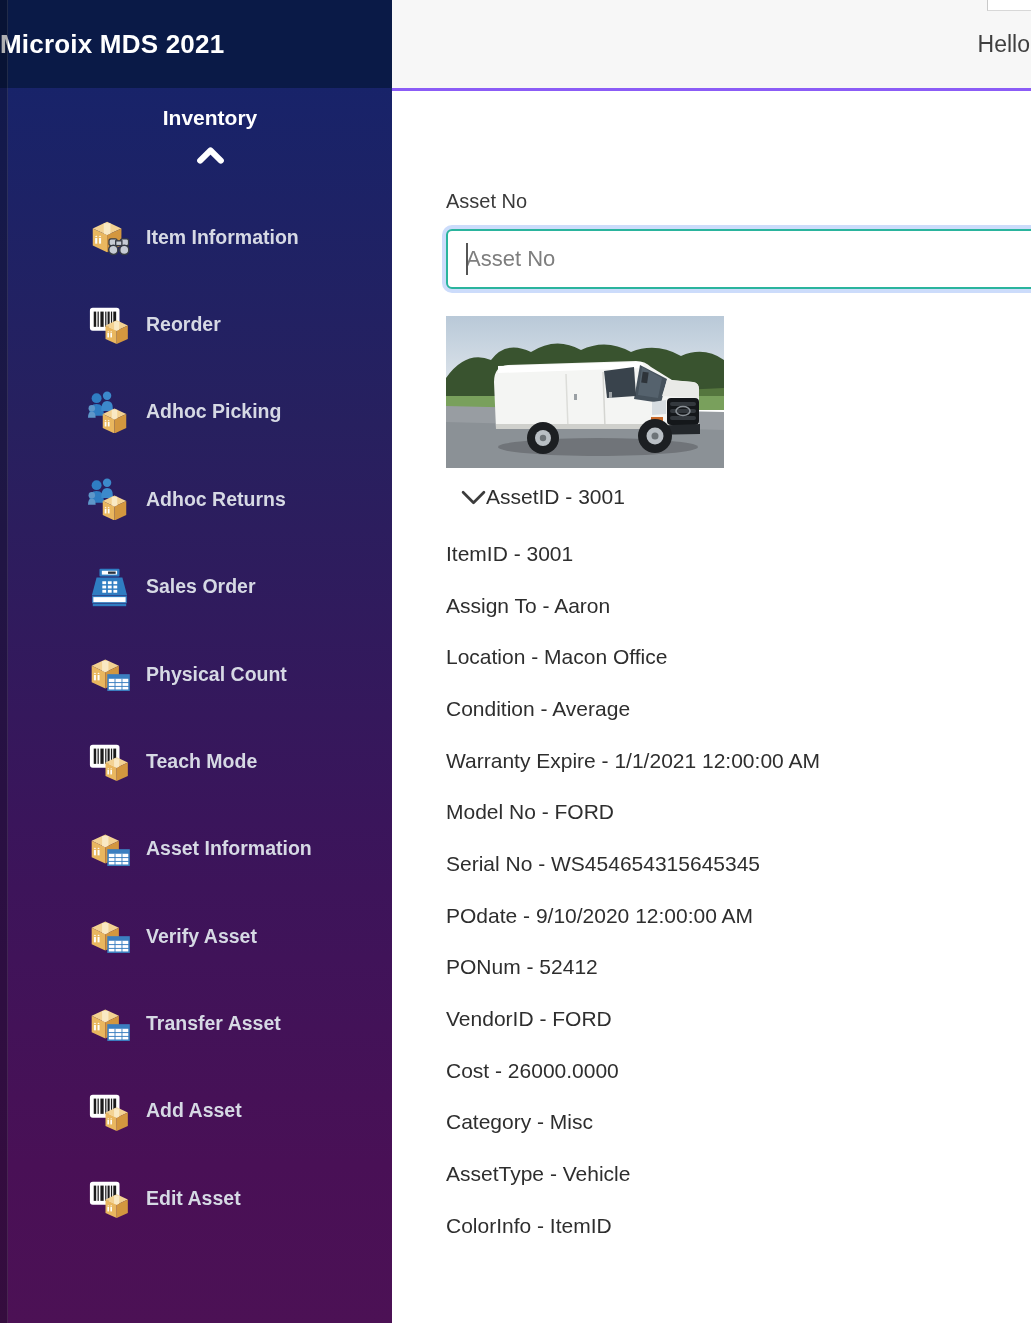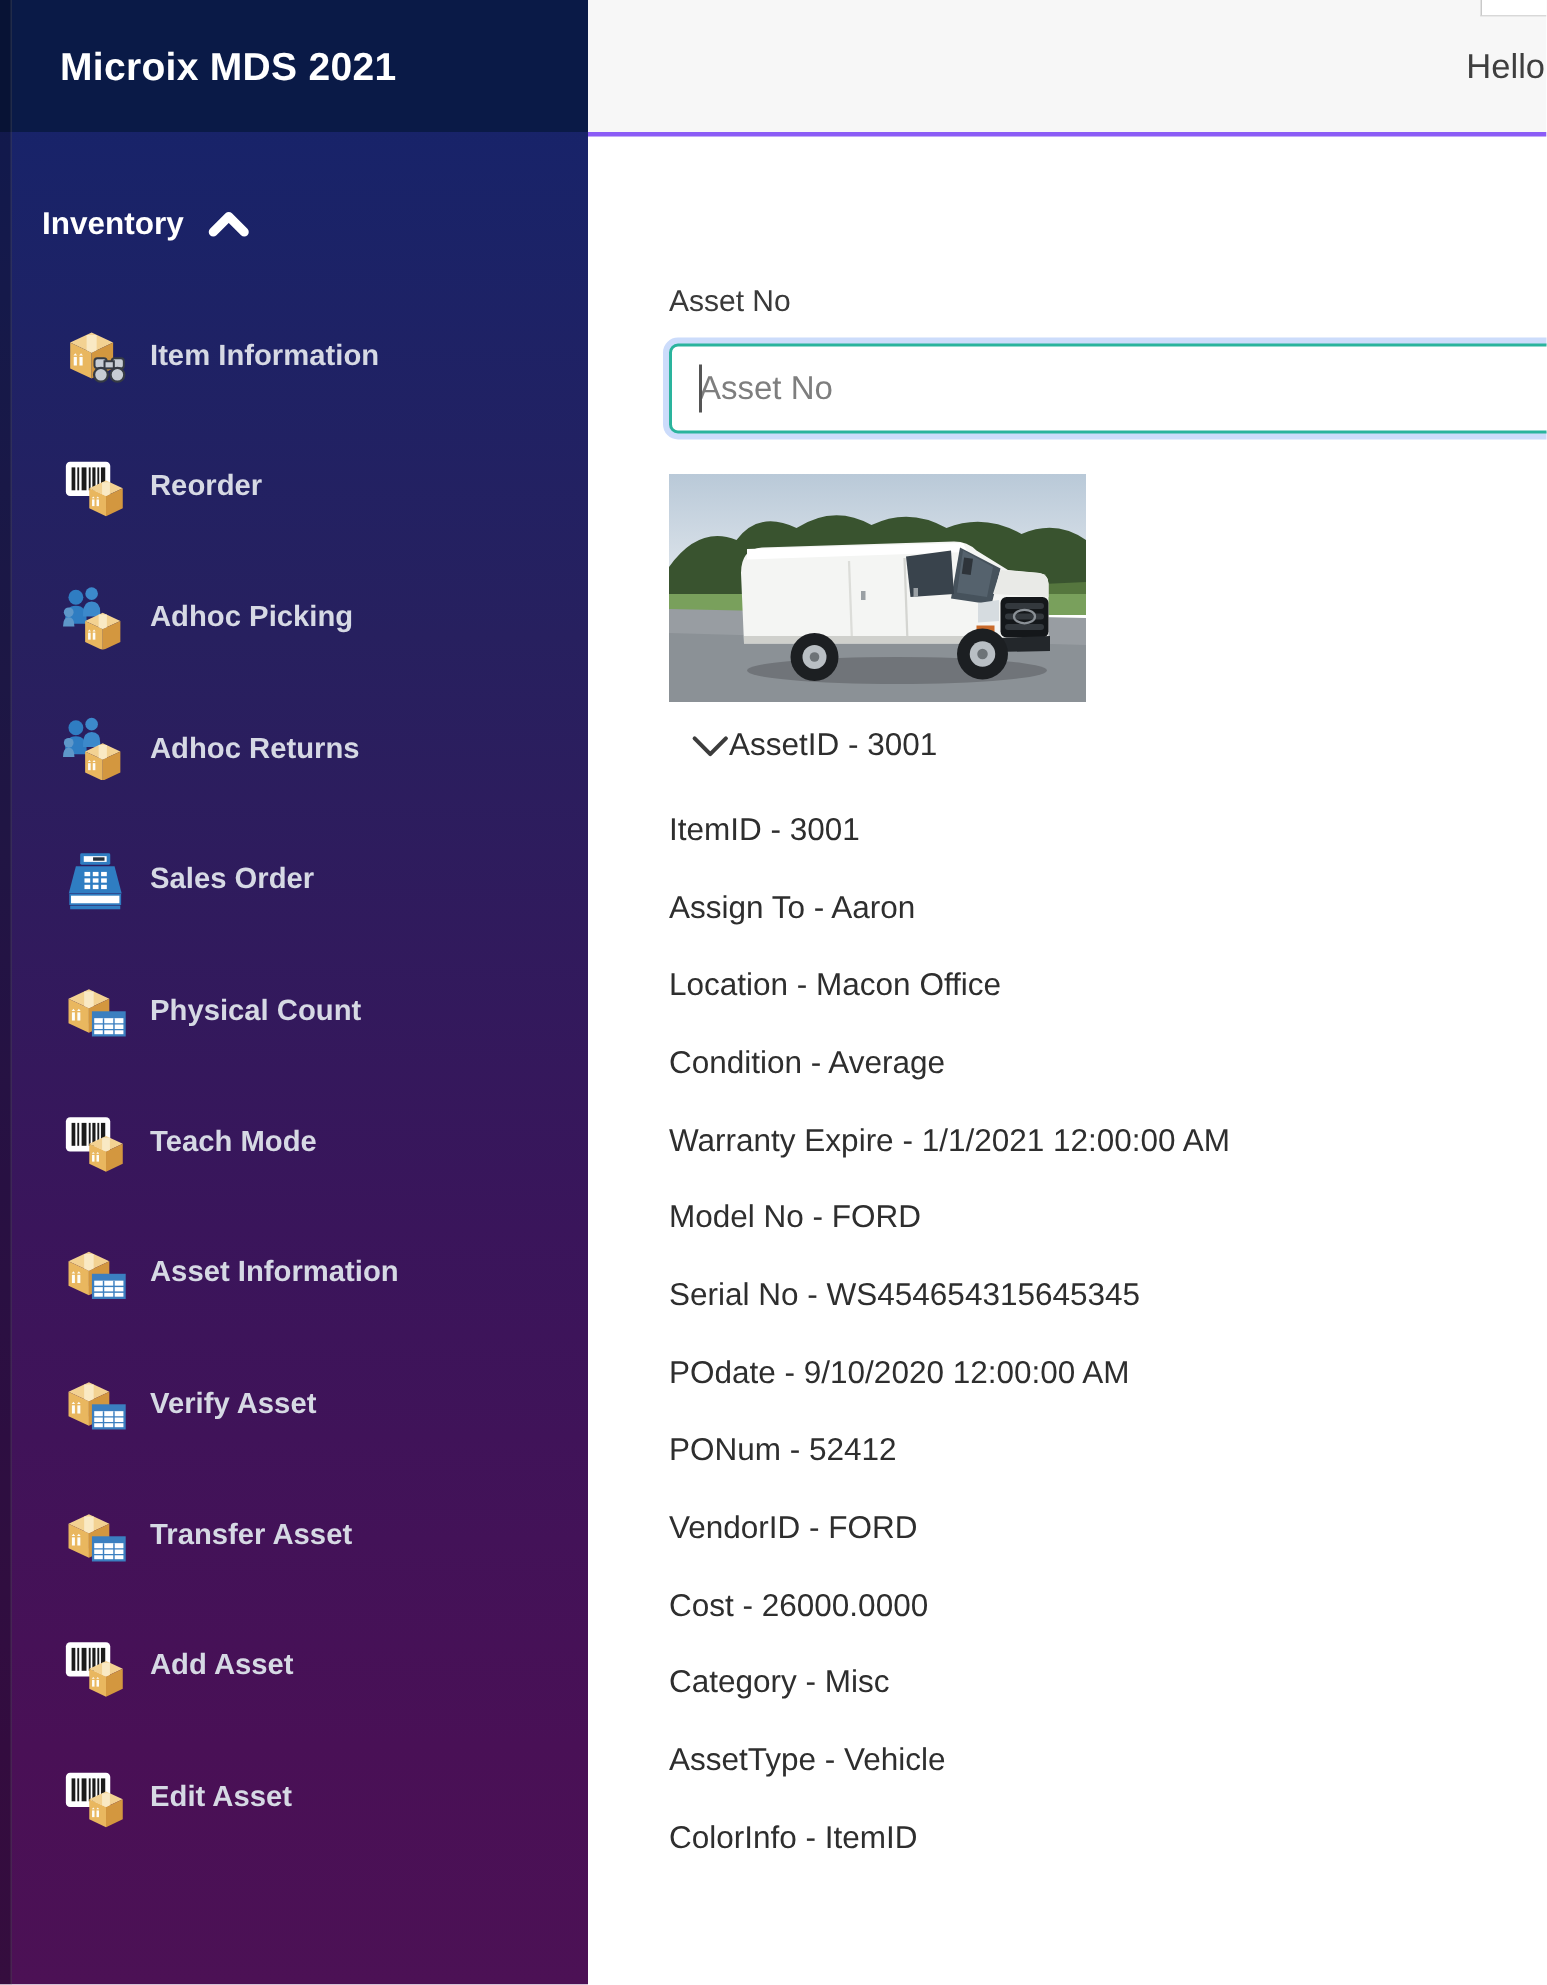--- a/index.html
+++ b/index.html
@@ -10,29 +10,29 @@
     -webkit-font-smoothing:antialiased;
   }
   
   .sidebar{
     position:absolute;left:0;top:0;width:392px;height:1323px;
     background:linear-gradient(to bottom,#14246c 0%,#27205f 32%,#3a155b 62%,#491056 88%,#4c1155 100%);
     overflow:hidden;z-index:2;
   }
   .sidebar-header{
     height:88px;background:#0a1a47;display:flex;align-items:center;
-    padding-left:40px;box-sizing:border-box;
+    box-sizing:border-box;
   }
   .app-title{font-size:26px;font-weight:bold;color:#ffffff;letter-spacing:.2px;}
   .sidebar-nav{padding-top:18px;}
   .nav-row{height:87.4px;display:flex;align-items:center;box-sizing:border-box;cursor:pointer;}
-  .nav-section{padding-left:28px;gap:14px;}
+  .nav-section{padding-left:28px;gap:14px;flex-direction:column;}
   .sec-label{font-size:21px;font-weight:700;color:#ffffff;}
   .sec-chev{display:flex;align-items:center;}
-  .nav-item{padding-left:42px;gap:16px;}
+  .nav-item{padding-left:88px;gap:16px;}
   .nav-icon{width:42px;height:42px;flex:0 0 42px;display:flex;align-items:center;justify-content:center;}
   .nav-icon svg{display:block;}
   .nav-label{font-size:19.5px;font-weight:600;color:#d6d9e4;}
   .left-edge{
     position:absolute;left:0;top:0;width:7px;height:1323px;
     background:rgba(5,5,15,0.32);border-right:1px solid rgba(255,255,255,0.10);z-index:9;
   }
   
   .main{position:absolute;left:392px;top:0;right:0;height:1323px;background:#fff;}
   .topbar{height:88px;background:#f7f7f7;border-bottom:3px solid #8b5cf6;position:relative;}

